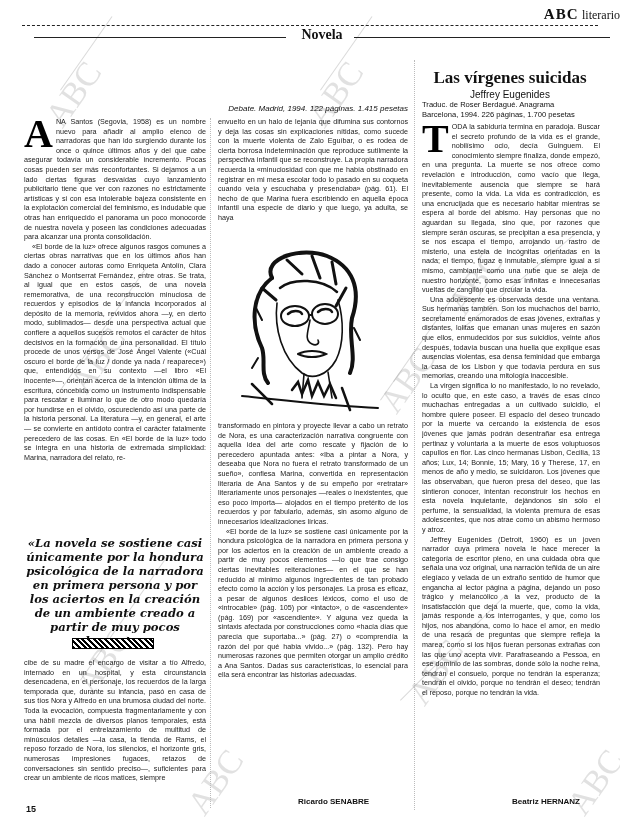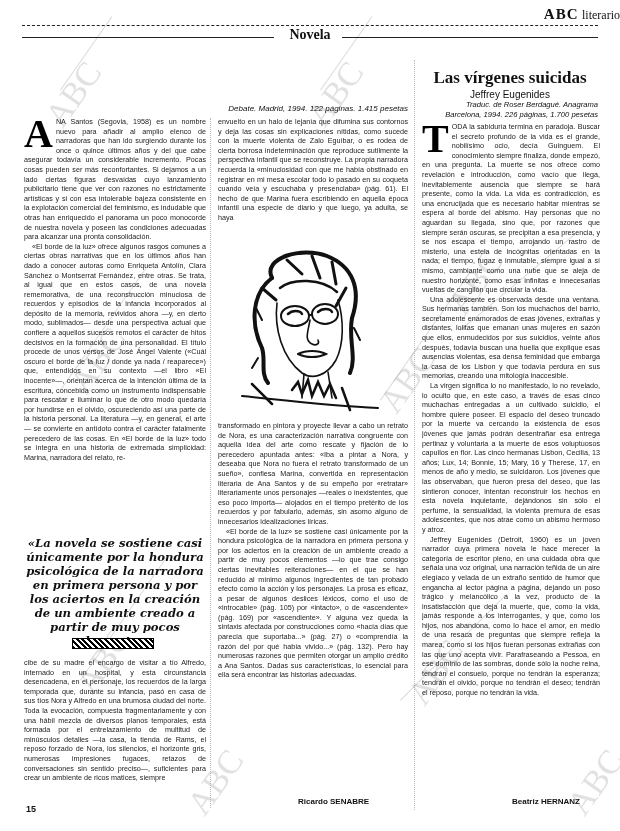--- a/index.html
+++ b/index.html
@@ -2,34 +2,34 @@
 <html><head>
 <meta charset="utf-8">
 <style>
   html, body { margin: 0; padding: 0; background: #ffffff; }
   body { width: 620px; height: 831px; position: relative; overflow: hidden; font-family: "Liberation Sans", sans-serif; color: #111; }
   .page { position: absolute; left: 0; top: 0; width: 620px; height: 831px; }
   .masthead { position: absolute; top: 6px; left: 0; width: 620px; text-align: right; font-family: "Liberation Serif", serif; font-size: 14px; color: #111; }
   .masthead .abc { font-weight: bold; letter-spacing: 1px; font-size: 15px; }
   .masthead .lit { font-size: 12px; }
   .rule-dash { position: absolute; top: 25px; left: 22px; width: 576px; height: 0; border-top: 1.5px dashed #222; }
-  .section-row { position: absolute; top: 29px; left: 22px; width: 576px; height: 16px; }
+  .section-row { position: absolute; top: 29px; left: 34px; width: 576px; height: 16px; }
   .section-row .line { position: absolute; top: 8px; height: 0; border-top: 1.5px solid #222; }
   .section-row .l1 { left: 0; width: 252px; }
   .section-row .l2 { right: 0; width: 256px; }
   .section-label { position: absolute; left: 254px; width: 68px; top: -2px; text-align: center; font-family: "Liberation Serif", serif; font-weight: bold; font-size: 14px; }
   .col { position: absolute; font-size: 7.2px; line-height: 9.6px; text-align: justify; color: #222; }
   .col p { margin: 0; text-indent: 8px; }
   .col p.first { text-indent: 0; }
   .title-left { position: absolute; top: 60px; left: 22px; width: 386px; text-align: center; font-family: "Liberation Serif", serif; font-weight: bold; font-size: 27px; letter-spacing: 0.3px; }
   .author-left { position: absolute; top: 93px; left: 22px; width: 386px; text-align: center; font-weight: bold; font-size: 8.5px; }
   .biblio-left { position: absolute; top: 104px; left: 22px; width: 386px; text-align: right; font-style: italic; font-size: 8px; padding-right: 0; }
   .title-right { position: absolute; top: 68px; left: 422px; width: 176px; text-align: center; font-family: "Liberation Serif", serif; font-weight: bold; font-size: 17px; }
   .author-right { position: absolute; top: 89px; left: 422px; width: 176px; text-align: center; font-weight: normal; font-size: 10px; }
-  .biblio-right { position: absolute; top: 100px; left: 422px; width: 176px; text-align: right; font-style: italic; font-size: 7.6px; line-height: 10px; }
+  .biblio-right { position: absolute; top: 100px; left: 422px; width: 176px; text-align: left; font-size: 7.6px; line-height: 10px; }
   .dropcap { float: left; font-family: "Liberation Serif", serif; font-weight: bold; font-size: 40px; line-height: 30px; margin: 2px 3px 0 0; color: #000; }
   .quote { position: absolute; top: 536px; left: 22px; width: 186px; text-align: center; font-family: "DejaVu Serif", serif; font-style: italic; font-weight: bold; font-size: 11.6px; line-height: 14px; color: #111; }
   .quote-ornament { position: absolute; top: 638px; left: 72px; width: 80px; height: 9px; background: repeating-linear-gradient(45deg, #000 0 2px, #fff 2px 4px), #000; border: 1px solid #000; }
   .signature { position: absolute; font-weight: bold; font-size: 8px; }
   .page-num { position: absolute; top: 804px; left: 26px; font-weight: bold; font-size: 9px; }
   .illustration { position: absolute; left: 232px; top: 248px; width: 150px; height: 168px; }
   .watermark { position: absolute; font-family: "Liberation Serif", serif; font-size: 34px; color: rgba(120,120,120,0.22); transform: rotate(-55deg); transform-origin: left top; pointer-events: none; }
   .wm-line { position: absolute; height: 0; border-top: 1px solid rgba(120,120,120,0.28); transform-origin: left top; pointer-events: none; }
   .col-divider { position: absolute; width: 0; border-left: 1px dotted #bbb; }
 </style>

